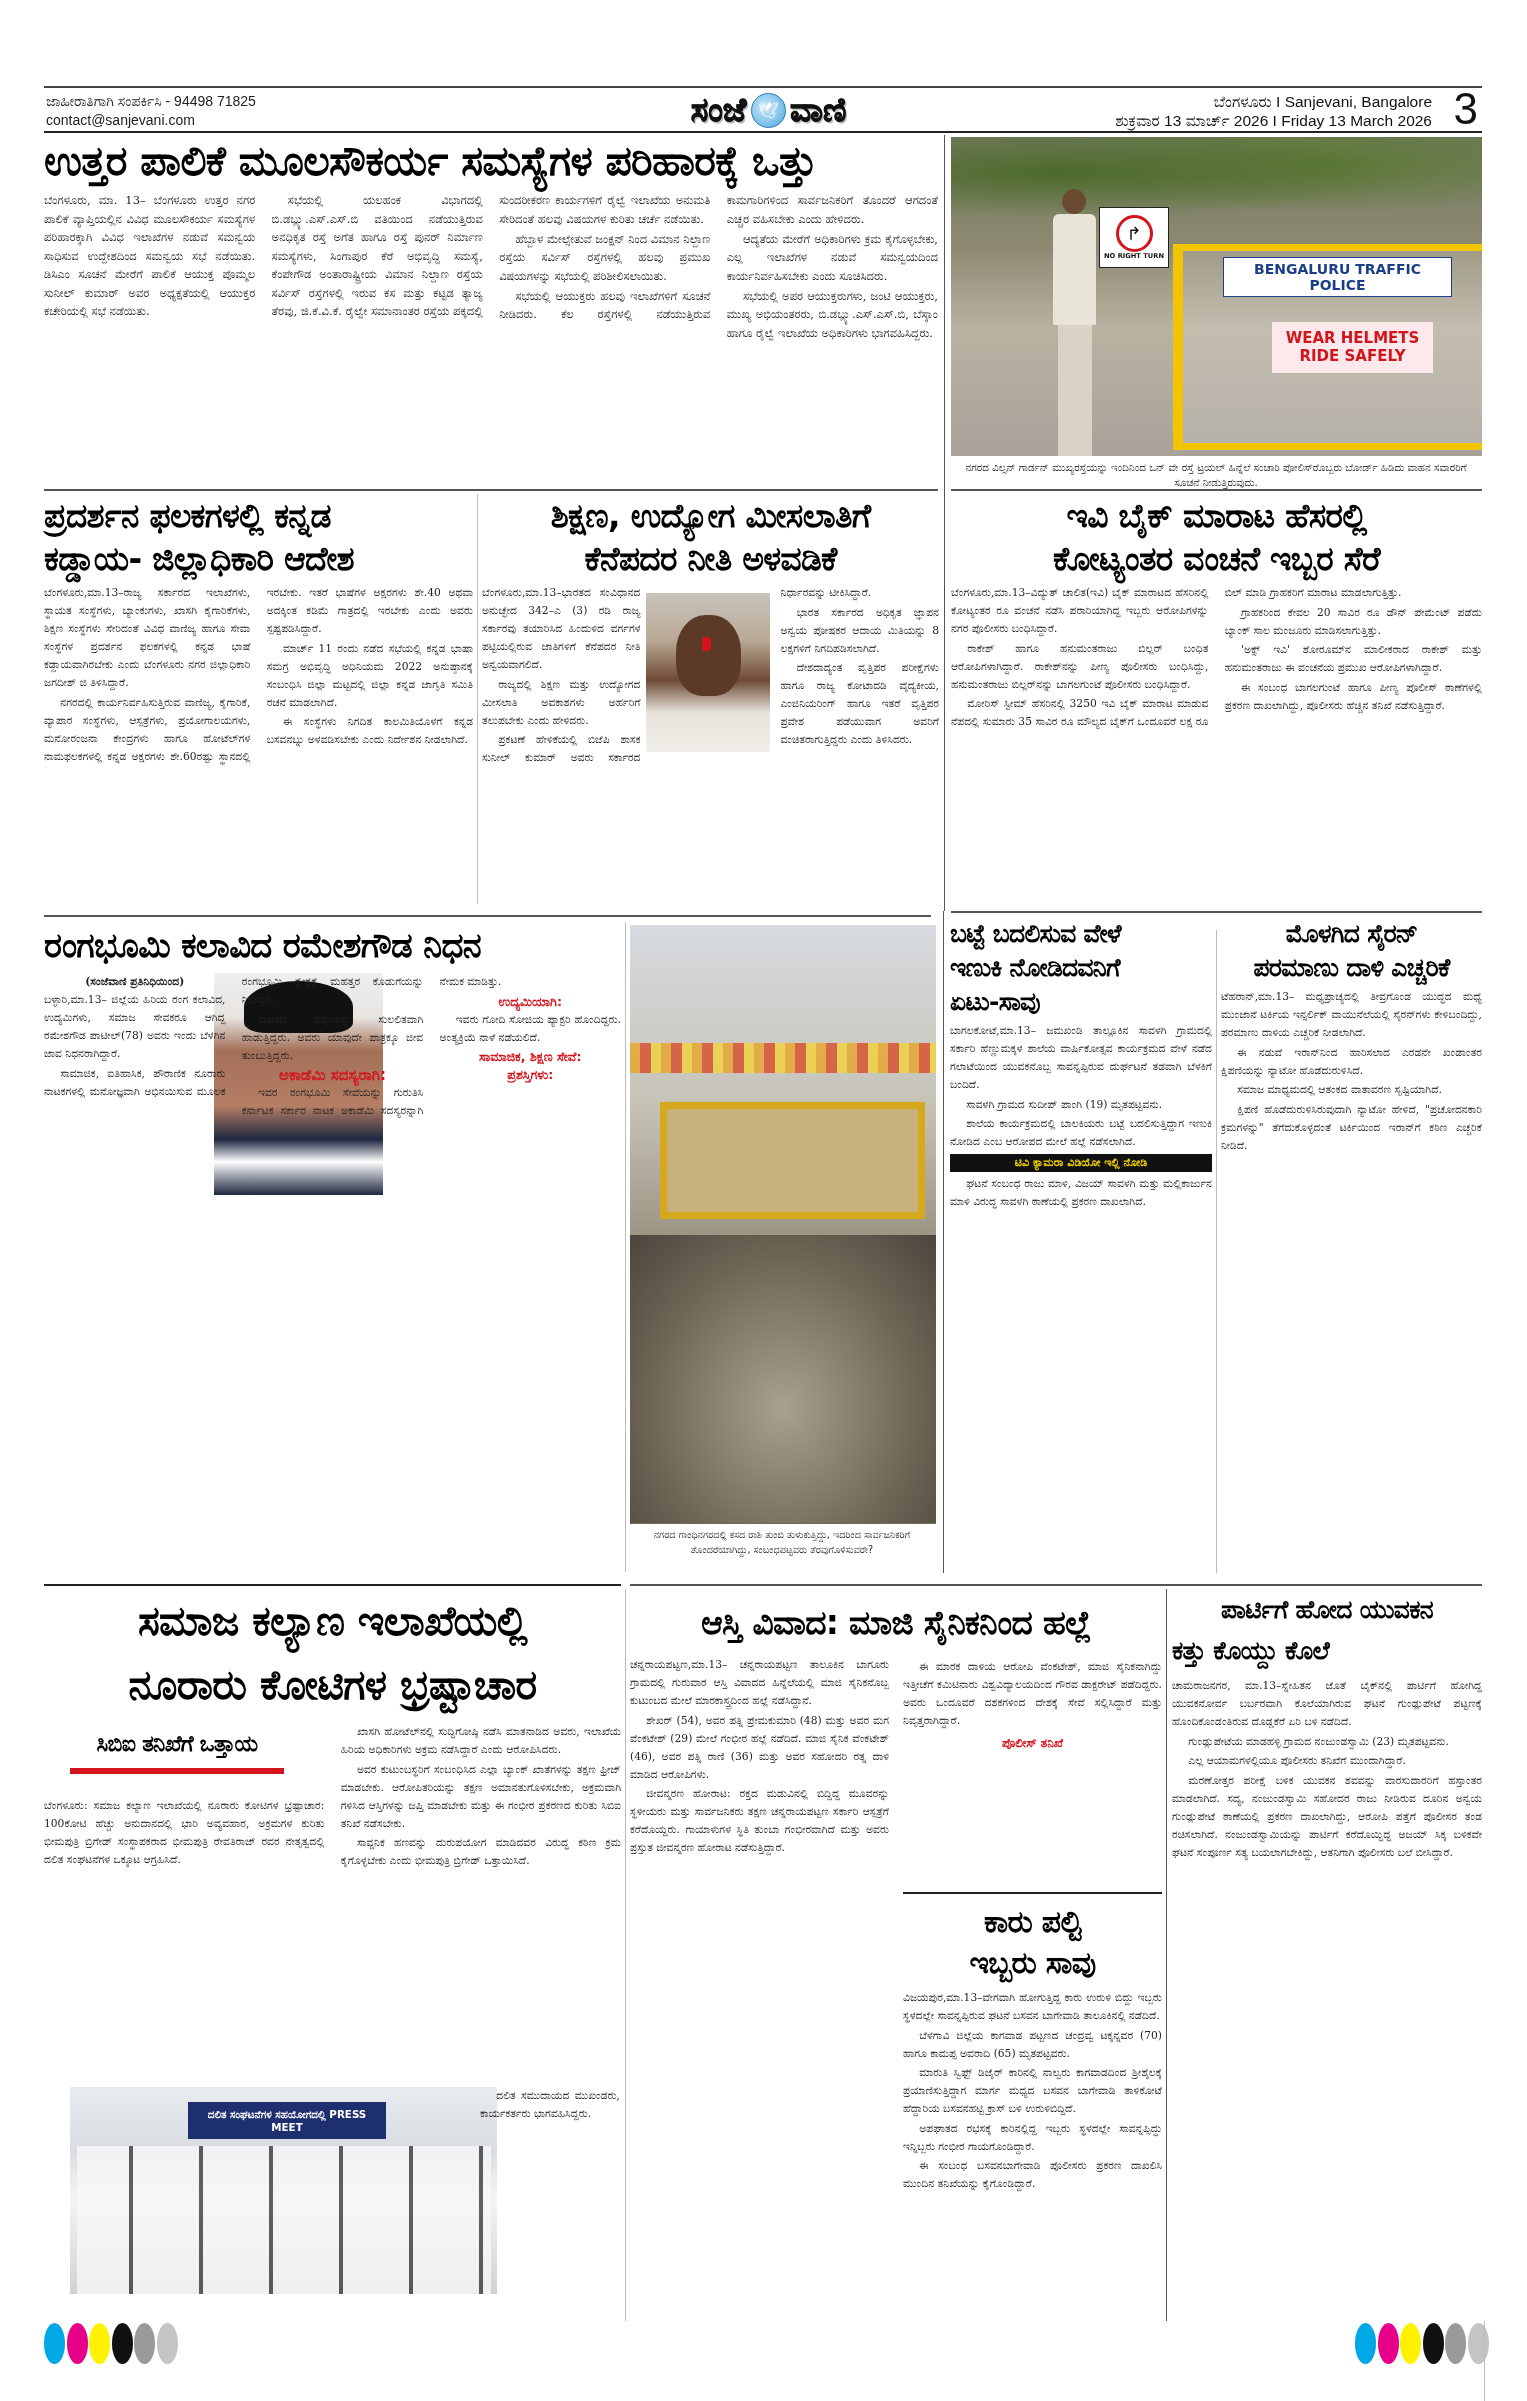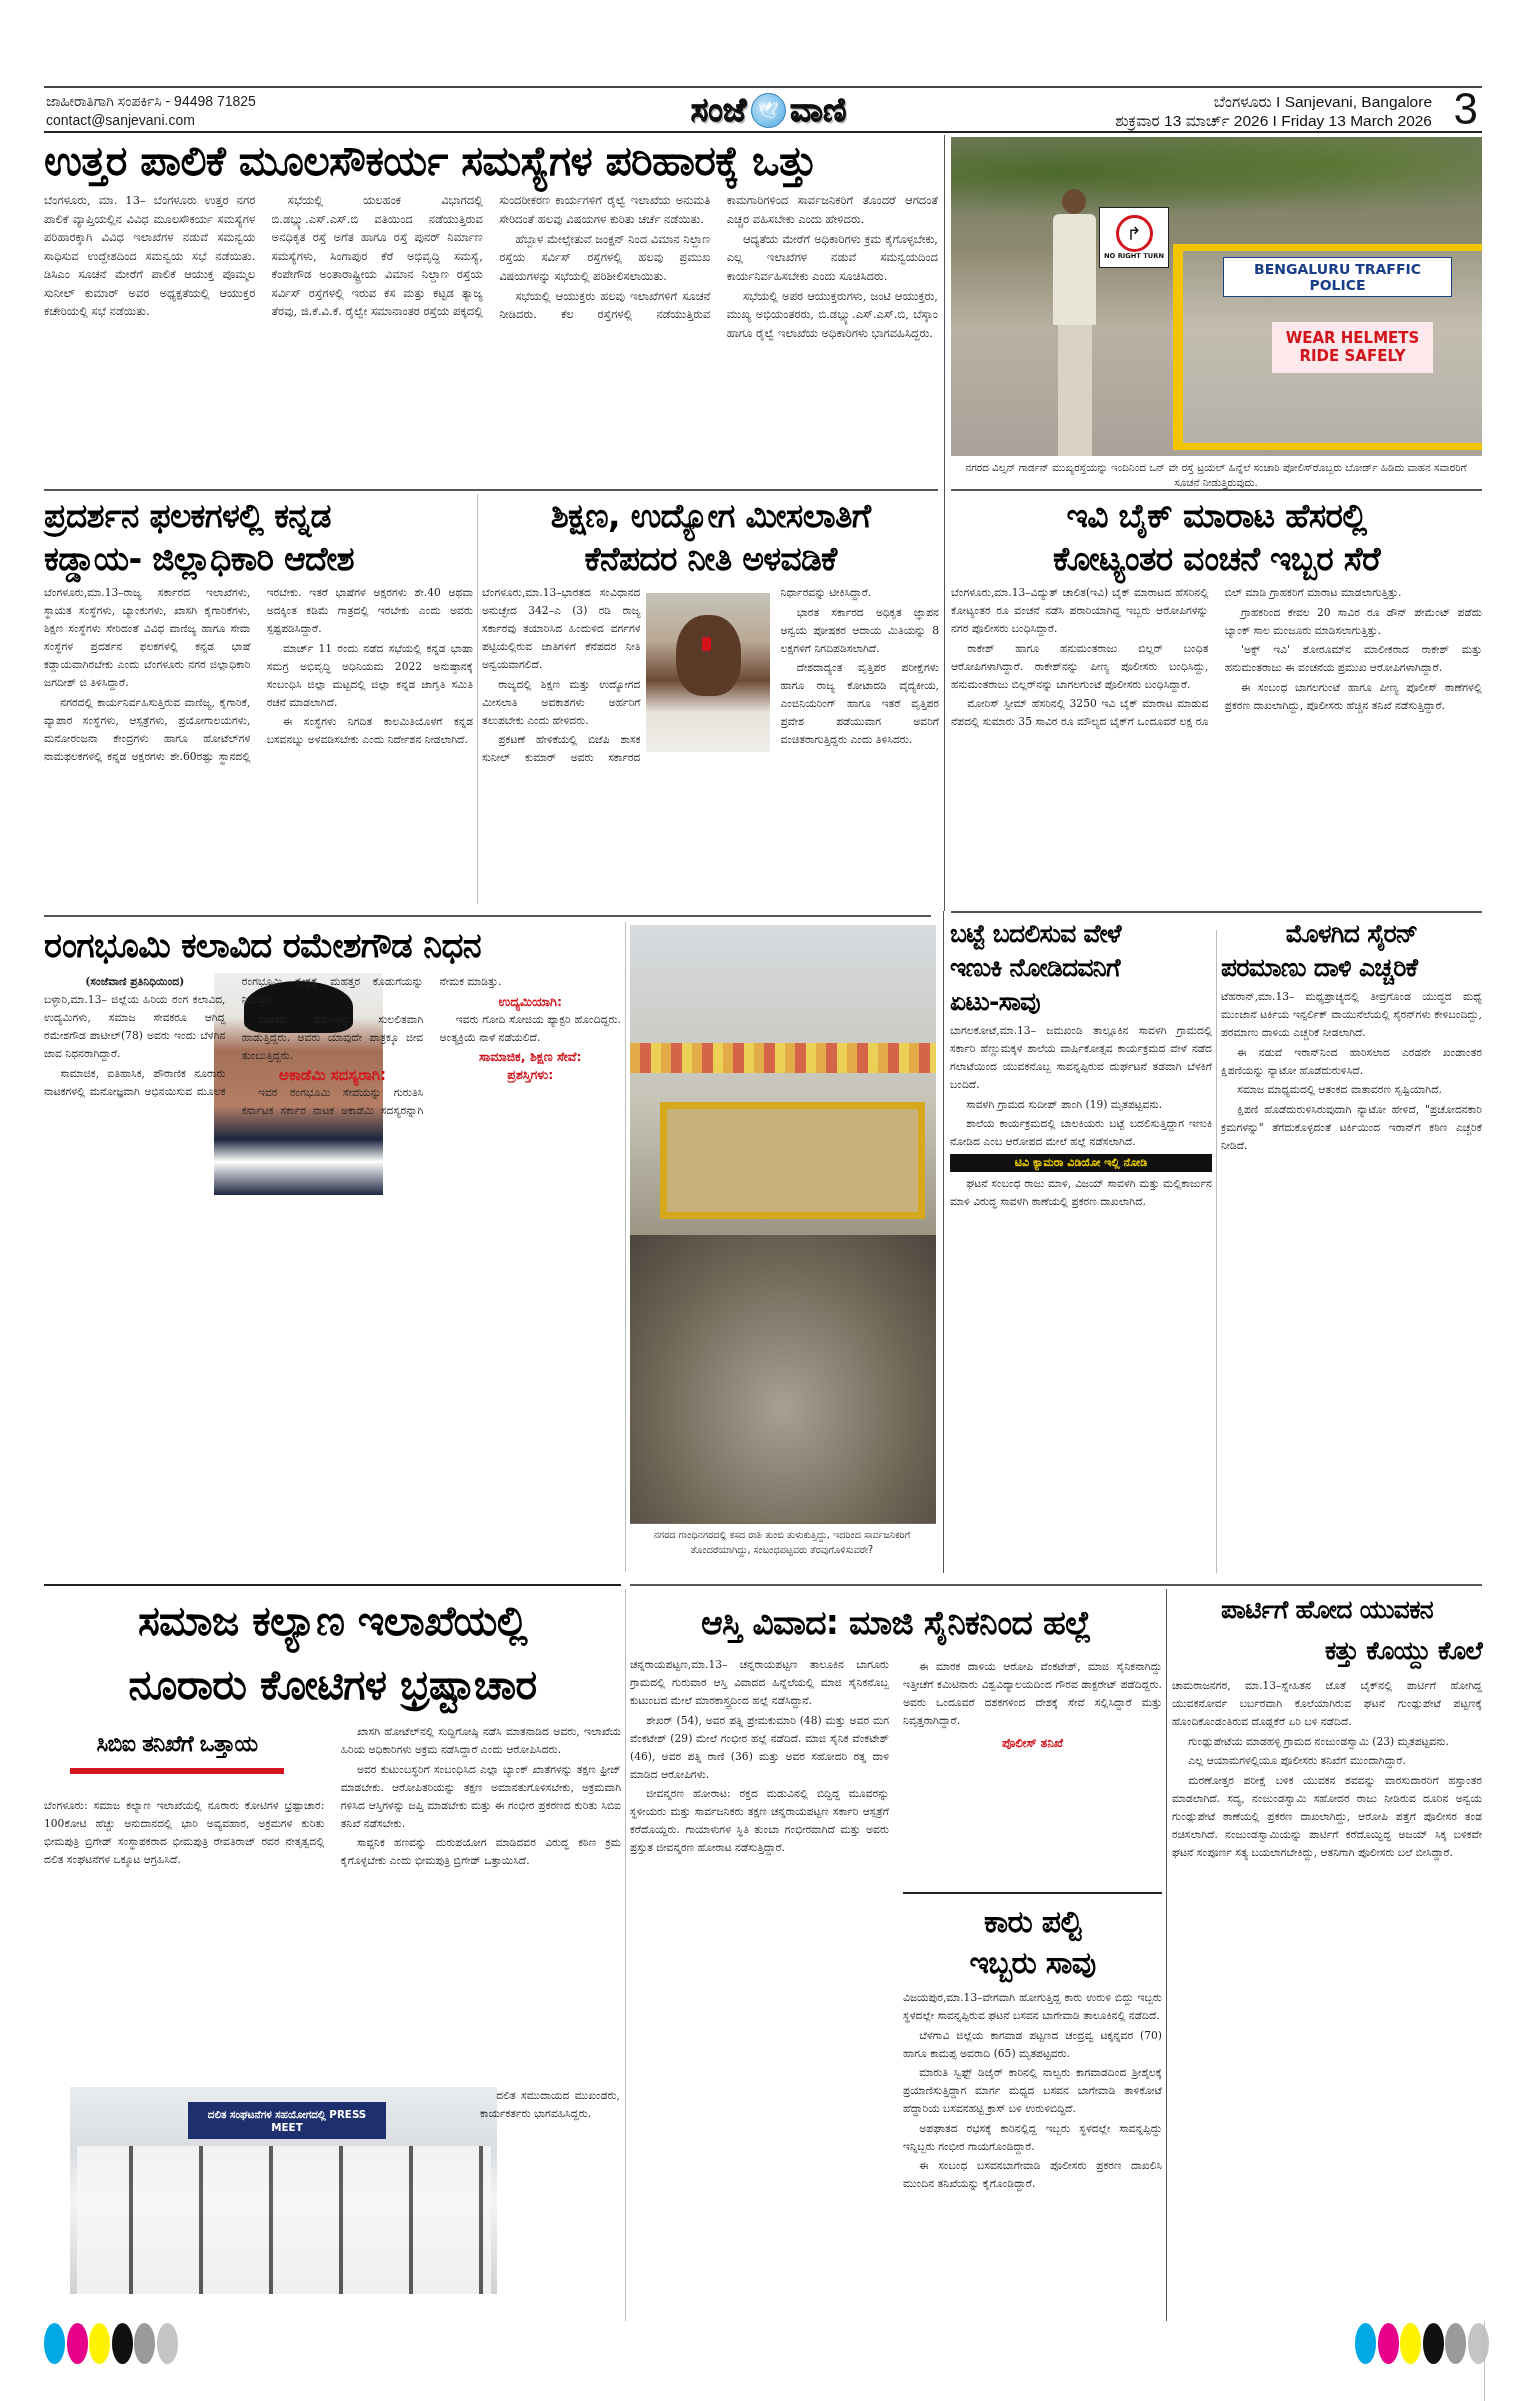--- a/index.html
+++ b/index.html
@@ -162,21 +162,21 @@
     <p class="para">ಸಾವಳಗಿ ಗ್ರಾಮದ ಸುದೀಪ್ ಪಾಂಗಿ (19) ಮೃತಪಟ್ಟವನು.</p>
     <p class="para">ಶಾಲೆಯ ಕಾರ್ಯಕ್ರಮದಲ್ಲಿ ಬಾಲಕಿಯರು ಬಟ್ಟೆ ಬದಲಿಸುತ್ತಿದ್ದಾಗ ಇಣುಕಿ ನೋಡಿದ ಎಂಬ ಆರೋಪದ ಮೇಲೆ ಹಲ್ಲೆ ನಡೆಸಲಾಗಿದೆ.</p>
     <div class="sub-red" style="font-size:11px;background:#111;color:#f2d200;margin:3px 0;">ಟಿವಿ ಕ್ಯಾಮರಾ ವಿಡಿಯೋ ಇಲ್ಲಿ ನೋಡಿ</div>
     <p class="para">ಘಟನೆ ಸಂಬಂಧ ರಾಜು ಮಾಳಿ, ವಿಜಯ್ ಸಾವಳಗಿ ಮತ್ತು ಮಲ್ಲಿಕಾರ್ಜುನ ಮಾಳಿ ವಿರುದ್ಧ ಸಾವಳಗಿ ಠಾಣೆಯಲ್ಲಿ ಪ್ರಕರಣ ದಾಖಲಾಗಿದೆ.</p>
   </div>
 </div>
 <div class="vrule" style="left:1216px;top:930px;height:643px;background:#bbb;"></div>
 
 <div class="abs" style="left:1221px;top:917px;width:261px;height:650px;">
   <div class="hl" style="font-size:25px;line-height:34px;text-align:center;white-space:nowrap;">ಮೊಳಗಿದ ಸೈರನ್</div>
-  <div class="hl" style="font-size:25px;line-height:34px;white-space:nowrap;">ಪರಮಾಣು ದಾಳಿ ಎಚ್ಚರಿಕೆ</div>
+  <div class="hl" style="font-size:25px;line-height:34px;text-align:center;white-space:nowrap;">ಪರಮಾಣು ದಾಳಿ ಎಚ್ಚರಿಕೆ</div>
   <div class="body" style="height:577px;overflow:hidden;margin-top:3px;font-size:10.7px;line-height:18px;">
     <p class="para first">ಟೆಹರಾನ್,ಮಾ.13– ಮಧ್ಯಪ್ರಾಚ್ಯದಲ್ಲಿ ತೀವ್ರಗೊಂಡ ಯುದ್ಧದ ಮಧ್ಯೆ ಮುಂಜಾನೆ ಟರ್ಕಿಯ ಇನ್ಸರ್ಲಿಕ್ ವಾಯುನೆಲೆಯಲ್ಲಿ ಸೈರನ್‌ಗಳು ಕೇಳಿಬಂದಿದ್ದು, ಪರಮಾಣು ದಾಳಿಯ ಎಚ್ಚರಿಕೆ ನೀಡಲಾಗಿದೆ.</p>
     <p class="para">ಈ ನಡುವೆ ಇರಾನ್‌ನಿಂದ ಹಾರಿಸಲಾದ ಎರಡನೇ ಖಂಡಾಂತರ ಕ್ಷಿಪಣಿಯನ್ನು ನ್ಯಾಟೋ ಹೊಡೆದುರುಳಿಸಿದೆ.</p>
     <p class="para">ಸಮಾಜ ಮಾಧ್ಯಮದಲ್ಲಿ ಆತಂಕದ ವಾತಾವರಣ ಸೃಷ್ಟಿಯಾಗಿದೆ.</p>
     <p class="para">ಕ್ಷಿಪಣಿ ಹೊಡೆದುರುಳಿಸಿರುವುದಾಗಿ ನ್ಯಾಟೋ ಹೇಳಿದೆ, "ಪ್ರಚೋದನಕಾರಿ ಕ್ರಮಗಳನ್ನು" ತೆಗೆದುಕೊಳ್ಳದಂತೆ ಟರ್ಕಿಯಿಂದ ಇರಾನ್‌ಗೆ ಕಠಿಣ ಎಚ್ಚರಿಕೆ ನೀಡಿದೆ.</p>
   </div>
 </div>
 <div class="rule" style="left:44px;top:1584px;width:577px;height:1.5px;"></div>
 <div class="rule" style="left:630px;top:1584px;width:852px;height:2.2px;background:#555;"></div>
 
@@ -228,21 +228,21 @@
     <p class="para">ಬೆಳಗಾವಿ ಜಿಲ್ಲೆಯ ಕಾಗವಾಡ ಪಟ್ಟಣದ ಚಂದ್ರವ್ವ ಟಕ್ಕನ್ನವರ (70) ಹಾಗೂ ಕಾಮಪ್ಪ ಅವರಾದಿ (65) ಮೃತಪಟ್ಟವರು.</p>
     <p class="para">ಮಾರುತಿ ಸ್ವಿಫ್ಟ್ ಡಿಜೈರ್ ಕಾರಿನಲ್ಲಿ ನಾಲ್ವರು ಕಾಗವಾಡದಿಂದ ಶ್ರೀಶೈಲಕ್ಕೆ ಪ್ರಯಾಣಿಸುತ್ತಿದ್ದಾಗ ಮಾರ್ಗ ಮಧ್ಯದ ಬಸವನ ಬಾಗೇವಾಡಿ ತಾಳಿಕೋಟೆ ಹೆದ್ದಾರಿಯ ಬಸವನಹಟ್ಟಿ ಕ್ರಾಸ್ ಬಳಿ ಉರುಳಿಬಿದ್ದಿದೆ.</p>
     <p class="para">ಅಪಘಾತದ ರಭಸಕ್ಕೆ ಕಾರಿನಲ್ಲಿದ್ದ ಇಬ್ಬರು ಸ್ಥಳದಲ್ಲೇ ಸಾವನ್ನಪ್ಪಿದ್ದು ಇನ್ನಿಬ್ಬರು ಗಂಭೀರ ಗಾಯಗೊಂಡಿದ್ದಾರೆ.</p>
     <p class="para">ಈ ಸಂಬಂಧ ಬಸವನಬಾಗೇವಾಡಿ ಪೊಲೀಸರು ಪ್ರಕರಣ ದಾಖಲಿಸಿ ಮುಂದಿನ ತನಿಖೆಯನ್ನು ಕೈಗೊಂಡಿದ್ದಾರೆ.</p>
   </div>
 </div>
 <div class="vrule" style="left:1166px;top:1589px;height:732px;"></div>
 
 <div class="abs" style="left:1172px;top:1589px;width:310px;height:739px;">
   <div class="hl" style="font-size:25px;line-height:41px;text-align:center;white-space:nowrap;">ಪಾರ್ಟಿಗೆ ಹೋದ ಯುವಕನ</div>
-  <div class="hl" style="font-size:25px;line-height:41px;text-align:right;white-space:nowrap;">ಕತ್ತು ಕೊಯ್ದು ಕೊಲೆ</div>
+  <div class="hl" style="font-size:25px;line-height:41px;text-align:left;white-space:nowrap;">ಕತ್ತು ಕೊಯ್ದು ಕೊಲೆ</div>
   <div class="body" style="height:636px;overflow:hidden;margin-top:6px;font-size:10.7px;line-height:18px;">
     <p class="para first">ಚಾಮರಾಜನಗರ, ಮಾ.13–ಸ್ನೇಹಿತನ ಜೊತೆ ಬೈಕ್‌ನಲ್ಲಿ ಪಾರ್ಟಿಗೆ ಹೋಗಿದ್ದ ಯುವಕನೋರ್ವ ಬರ್ಬರವಾಗಿ ಕೊಲೆಯಾಗಿರುವ ಘಟನೆ ಗುಂಡ್ಲುಪೇಟೆ ಪಟ್ಟಣಕ್ಕೆ ಹೊಂದಿಕೊಂಡಂತಿರುವ ದೊಡ್ಡಕೆರೆ ಏರಿ ಬಳಿ ನಡೆದಿದೆ.</p>
     <p class="para">ಗುಂಡ್ಲುಪೇಟೆಯ ಮಾಡಹಳ್ಳಿ ಗ್ರಾಮದ ನಂಜುಂಡಸ್ವಾಮಿ (23) ಮೃತಪಟ್ಟವನು.</p>
     <p class="para">ಎಲ್ಲ ಆಯಾಮಗಳಲ್ಲಿಯೂ ಪೊಲೀಸರು ತನಿಖೆಗೆ ಮುಂದಾಗಿದ್ದಾರೆ.</p>
     <p class="para">ಮರಣೋತ್ತರ ಪರೀಕ್ಷೆ ಬಳಿಕ ಯುವಕನ ಶವವನ್ನು ವಾರಸುದಾರರಿಗೆ ಹಸ್ತಾಂತರ ಮಾಡಲಾಗಿದೆ. ಸದ್ಯ, ನಂಜುಂಡಸ್ವಾಮಿ ಸಹೋದರ ರಾಜು ನೀಡಿರುವ ದೂರಿನ ಅನ್ವಯ ಗುಂಡ್ಲುಪೇಟೆ ಠಾಣೆಯಲ್ಲಿ ಪ್ರಕರಣ ದಾಖಲಾಗಿದ್ದು, ಆರೋಪಿ ಪತ್ತೆಗೆ ಪೊಲೀಸರ ತಂಡ ರಚಿಸಲಾಗಿದೆ. ನಂಜುಂಡಸ್ವಾಮಿಯನ್ನು ಪಾರ್ಟಿಗೆ ಕರೆದೊಯ್ದಿದ್ದ ಅಜಯ್ ಸಿಕ್ಕ ಬಳಿಕವೇ ಘಟನೆ ಸಂಪೂರ್ಣ ಸತ್ಯ ಬಯಲಾಗಬೇಕಿದ್ದು, ಆತನಿಗಾಗಿ ಪೊಲೀಸರು ಬಲೆ ಬೀಸಿದ್ದಾರೆ.</p>
   </div>
 </div>
 
 <div class="abs dots" style="left:44px;top:2323px;">
   <span class="dot" style="background:#00a9e6;"></span>

